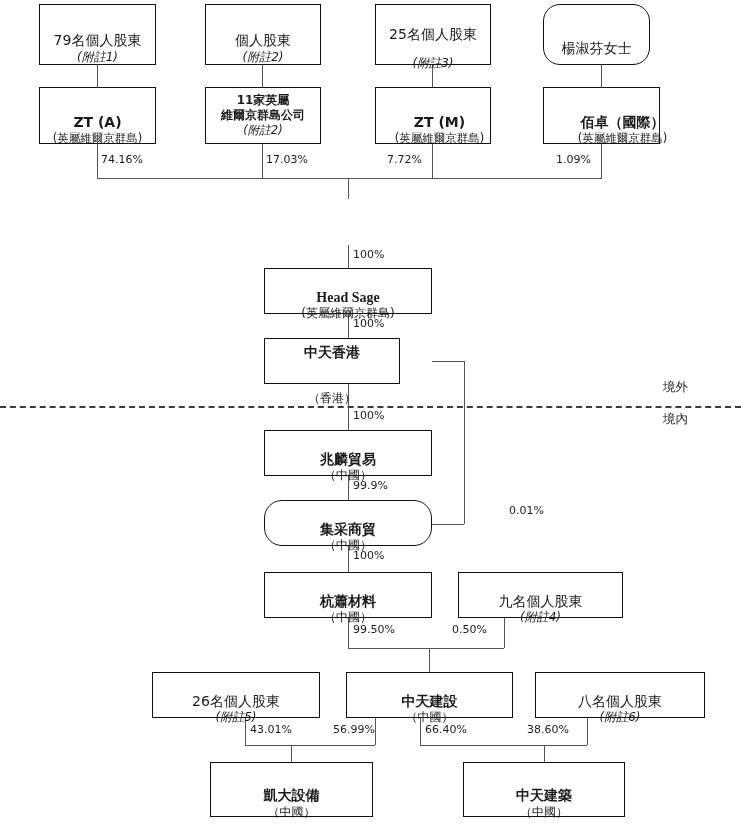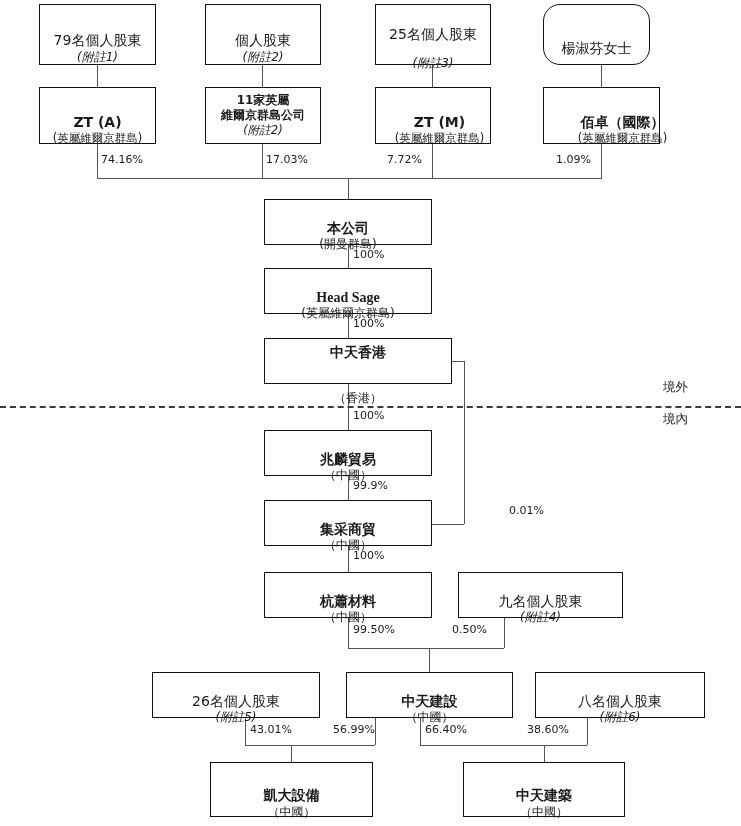--- a/index.html
+++ b/index.html
@@ -147,37 +147,33 @@
   <div class="vline" style="left:601px; top:144px; height:34px;"></div>
 
   <div class="pct" style="left:101px; top:153px;">74.16%</div>
   <div class="pct" style="left:266px; top:153px;">17.03%</div>
   <div class="pct" style="left:387px; top:153px;">7.72%</div>
   <div class="pct" style="left:556px; top:153px;">1.09%</div>
 
   <div class="hline" style="left:97px; top:178px; width:505px;"></div>
   <div class="vline" style="left:348px; top:178px; height:21px;"></div>
 
-  <div class="node bold" style="left:264px; top:199px; width:168px; height:46px;">
-    <div class="l1">本公司</div>
-    <div class="l2" style="font-weight:normal;">(開曼群島)</div>
-  </div>
 
   <div class="vline" style="left:348px; top:245px; height:23px;"></div>
   <div class="pct" style="left:353px; top:248px;">100%</div>
 
   <div class="node bold" style="left:264px; top:268px; width:168px; height:46px;">
     <div class="l1" style="font-family:'Liberation Serif', serif;">Head Sage</div>
     <div class="l2" style="font-weight:normal;">(英屬維爾京群島)</div>
   </div>
 
   <div class="vline" style="left:348px; top:314px; height:24px;"></div>
   <div class="pct" style="left:353px; top:317px;">100%</div>
 
-  <div class="node bold" style="left:264px; top:338px; width:188px; height:46px;gap:30px;">
+  <div class="node bold" style="left:264px; top:338px; width:136px; height:46px;gap:30px;">
     <div class="l1">中天香港</div>
     <div class="l2" style="font-weight:normal;">（香港）</div>
   </div>
 
   <div class="hline" style="left:432px; top:361px; width:32px;"></div>
   <div class="vline" style="left:464px; top:361px; height:163px;"></div>
   <div class="hline" style="left:432px; top:524px; width:32px;"></div>
   <div class="pct" style="left:473px; top:504px;margin-left:36px;">0.01%</div>
 
   <div class="divider" style="top:406px;"></div>
@@ -188,21 +184,21 @@
   <div class="pct" style="left:353px; top:409px;">100%</div>
 
   <div class="node bold" style="left:264px; top:430px; width:168px; height:46px;">
     <div class="l1">兆麟貿易</div>
     <div class="l2" style="font-weight:normal;">（中國）</div>
   </div>
 
   <div class="vline" style="left:348px; top:476px; height:24px;"></div>
   <div class="pct" style="left:353px; top:479px;">99.9%</div>
 
-  <div class="node bold" style="left:264px; top:500px; width:168px; height:46px;">
+  <div class="node bold" style="left:264px; top:500px; width:168px; height:46px;border-radius:18px;">
     <div class="l1">集采商貿</div>
     <div class="l2" style="font-weight:normal;">（中國）</div>
   </div>
 
   <div class="vline" style="left:348px; top:546px; height:26px;"></div>
   <div class="pct" style="left:353px; top:549px;">100%</div>
 
   <div class="node bold" style="left:264px; top:572px; width:168px; height:46px;">
     <div class="l1">杭蕭材料</div>
     <div class="l2" style="font-weight:normal;">（中國）</div>

